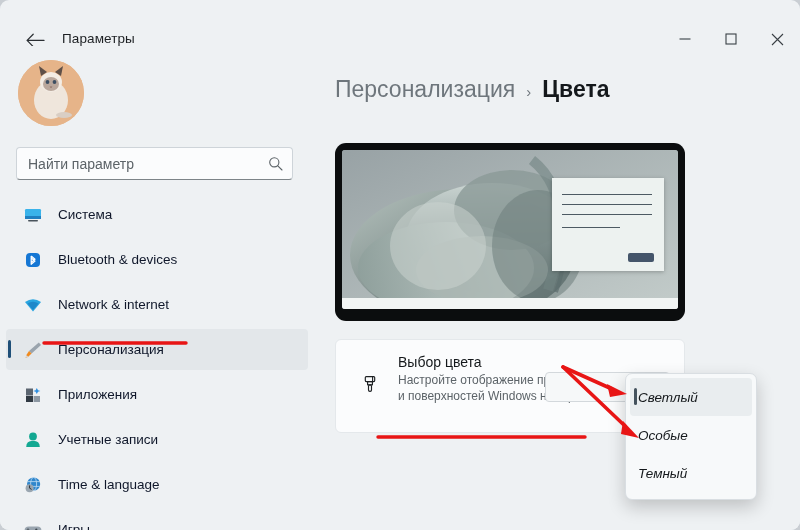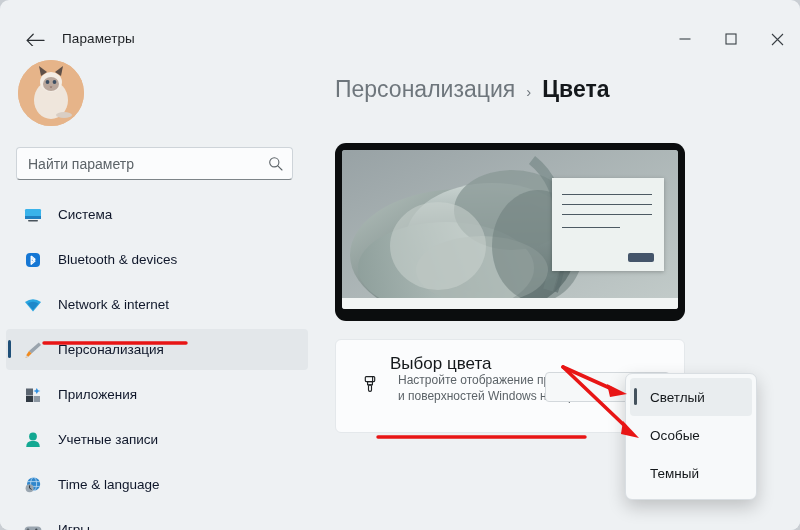--- a/index.html
+++ b/index.html
@@ -142,22 +142,22 @@
   #card-color { top: 293px; height: 94px; }
   #card-transparency { top: 395px; height: 84px; }
   .card-icon {
     position: absolute; left: 22px; top: 32px;
     width: 24px; height: 24px;
     display: flex; align-items: center; justify-content: center;
     color: #1d2023;
   }
   #card-transparency .card-icon { top: 26px; }
   .card-title {
-    position: absolute; left: 54px; top: 14px;
-    font-size: 17px; color: #14181b;
+    position: absolute; left: 62px; top: 14px;
+    font-size: 14px; color: #14181b;
   }
   .card-desc {
     position: absolute; left: 62px; top: 32px;
     width: 215px;
     font-size: 12px; line-height: 16px; color: #5c6368;
   }
 
   
   #toggle-wrap {
     position: absolute; right: 14px; top: 32px;
@@ -190,22 +190,22 @@
     border-radius: 7px;
     box-shadow: 0 7px 18px rgba(0,0,0,.20);
     padding: 4px 0;
     z-index: 40;
   }
   .flyout-item {
     position: relative;
     height: 38px; margin: 0 4px;
     display: flex; align-items: center;
     border-radius: 4px;
-    padding-left: 20px;
-    font-size: 13.5px; color: #14181b;
+    padding-left: 8px;
+    font-size: 13.5px; color: #14181b; font-style: italic;
   }
   .flyout-item.selected { background: #e9edef; }
   .flyout-item.selected::before {
     content: ""; position: absolute; left: 4px; top: 10px;
     width: 3px; height: 17px; border-radius: 2px; background: #44525d;
   }
 
   
   #annotations {
     position: absolute; left: 0; top: 0; width: 800px; height: 530px;

